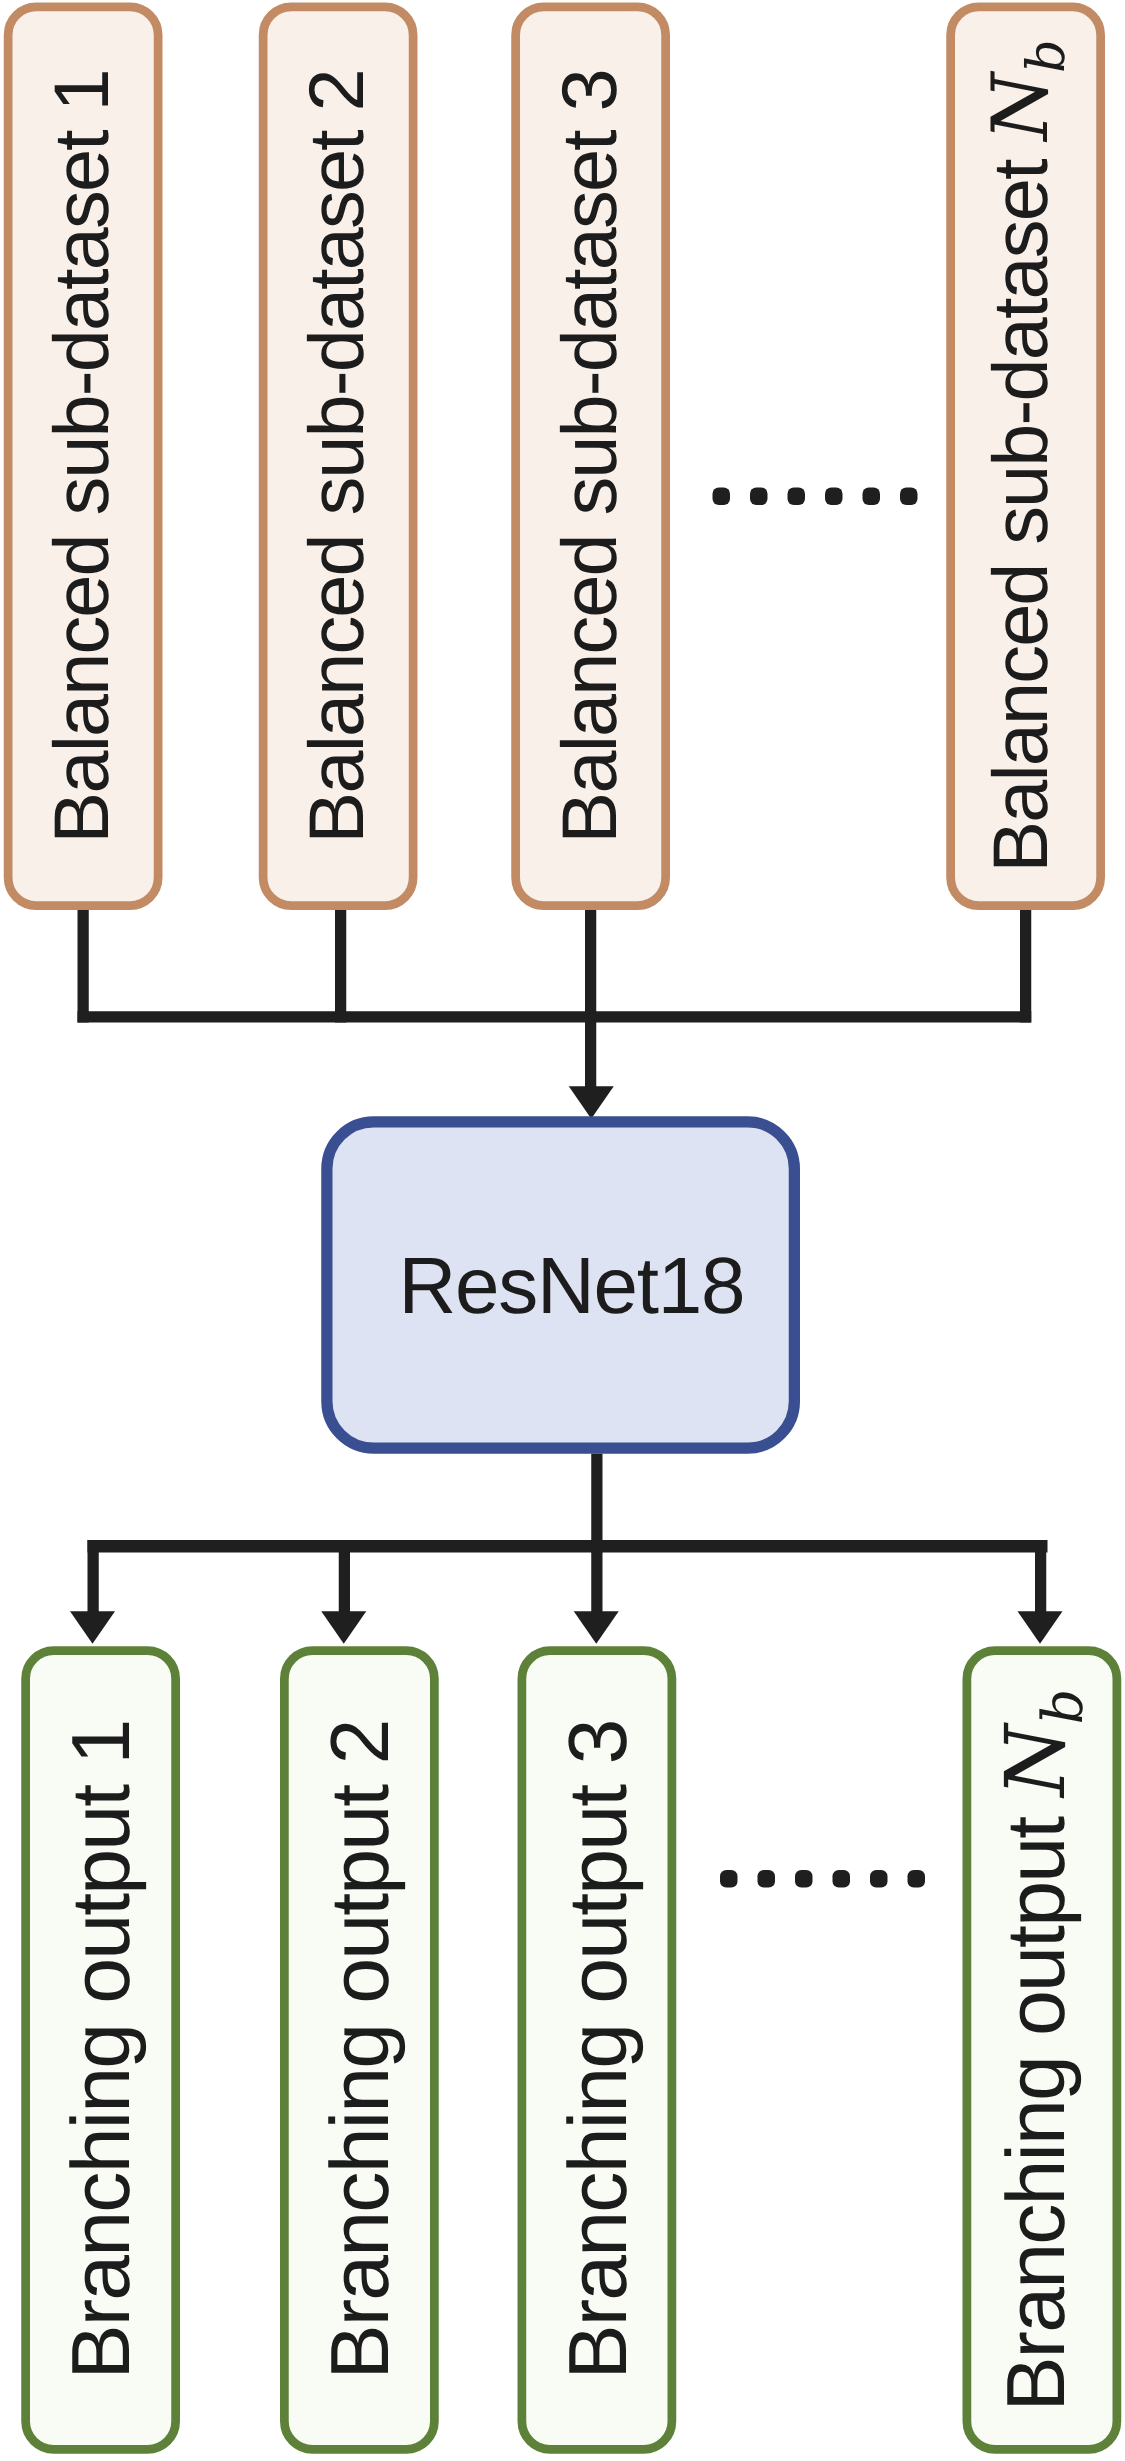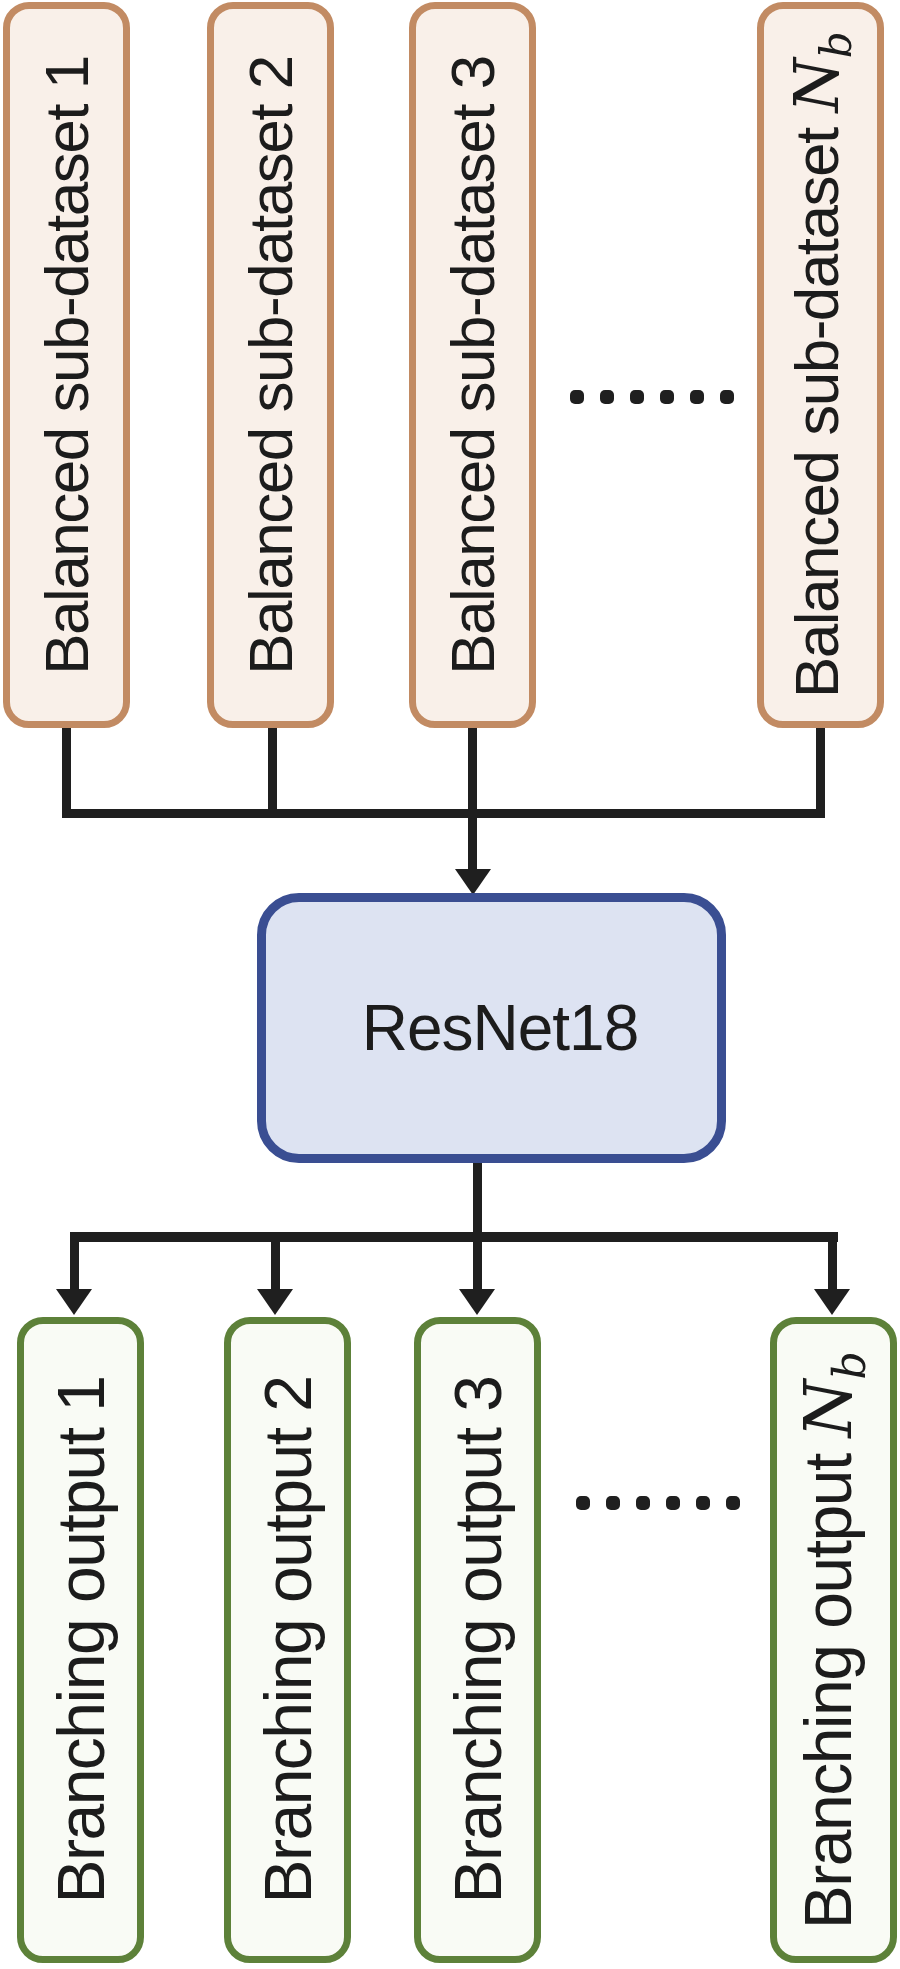--- a/index.html
+++ b/index.html
@@ -11,21 +11,21 @@
   .vbox{position:absolute;box-sizing:border-box;width:127px;border-radius:26px;}
   .vbox.top{top:2px;height:726px;border:7px solid var(--top-box-border,#C28B63);background:var(--top-box-fill,#F9F0E9);}
   .vbox.bottom{top:1317px;height:646px;border:7px solid var(--bottom-box-border,#5D8139);background:var(--bottom-box-fill,#F9FBF5);}
   .vwrap{position:absolute;inset:0;display:flex;align-items:center;justify-content:center;}
   .vtext{transform:rotate(-90deg);white-space:nowrap;letter-spacing:-1.5px;color:var(--text,#1c1c1c);}
   .vbox.top .vtext{font-size:62px;}
   .vbox.bottom .vtext{font-size:66px;}
   .mathvar{font-family:"DejaVu Serif", serif;font-style:italic;letter-spacing:0;}
   .mathsub{font-family:"DejaVu Serif", serif;font-style:italic;font-size:0.68em;letter-spacing:0;}
   .centerbox{
-    position:absolute;left:257px;top:893px;width:469px;height:270px;box-sizing:border-box;
+    position:absolute;left:257px;top:893px;width:383px;height:270px;box-sizing:border-box;
     border:9px solid var(--center-box-border,#3A4E92);background:var(--center-box-fill,#DDE3F2);
     border-radius:42px;display:flex;align-items:center;justify-content:center;padding-left:17px;
   }
   .centerbox .clabel{font-size:64px;letter-spacing:-1px;color:var(--text,#1c1c1c);}
   
   .cline{position:absolute;background:var(--connector,#1F1F1F);}
   .ahead{position:absolute;width:0;height:0;border-left:18px solid transparent;border-right:18px solid transparent;border-top:26px solid var(--connector,#1F1F1F);}
   
   .dots{position:absolute;display:flex;gap:16px;}
   .dots span{width:14px;height:14px;border-radius:5px;background:var(--connector,#1F1F1F);display:block;}

